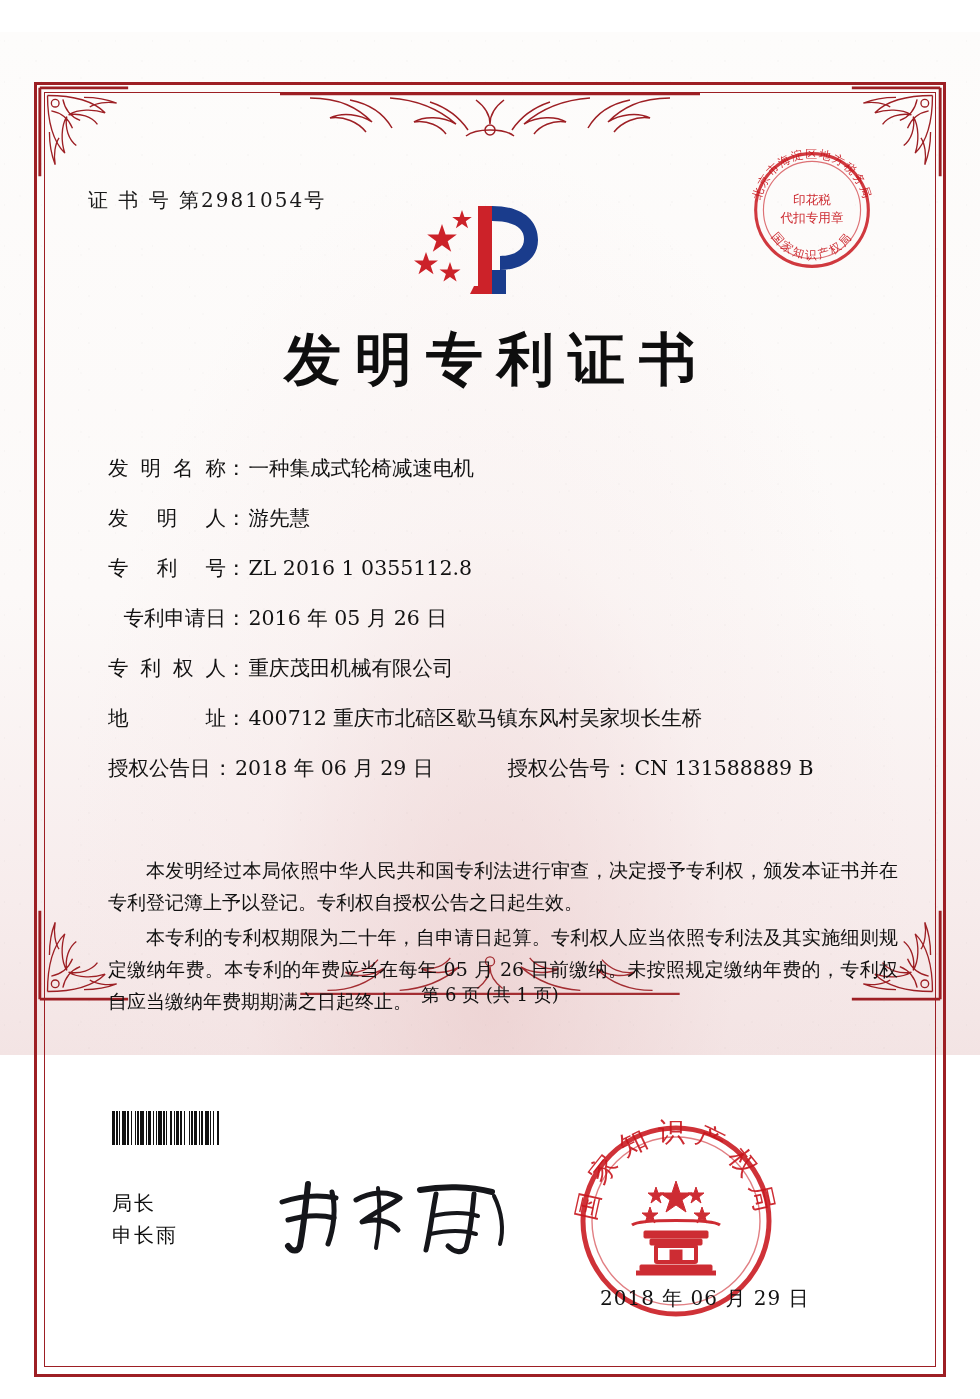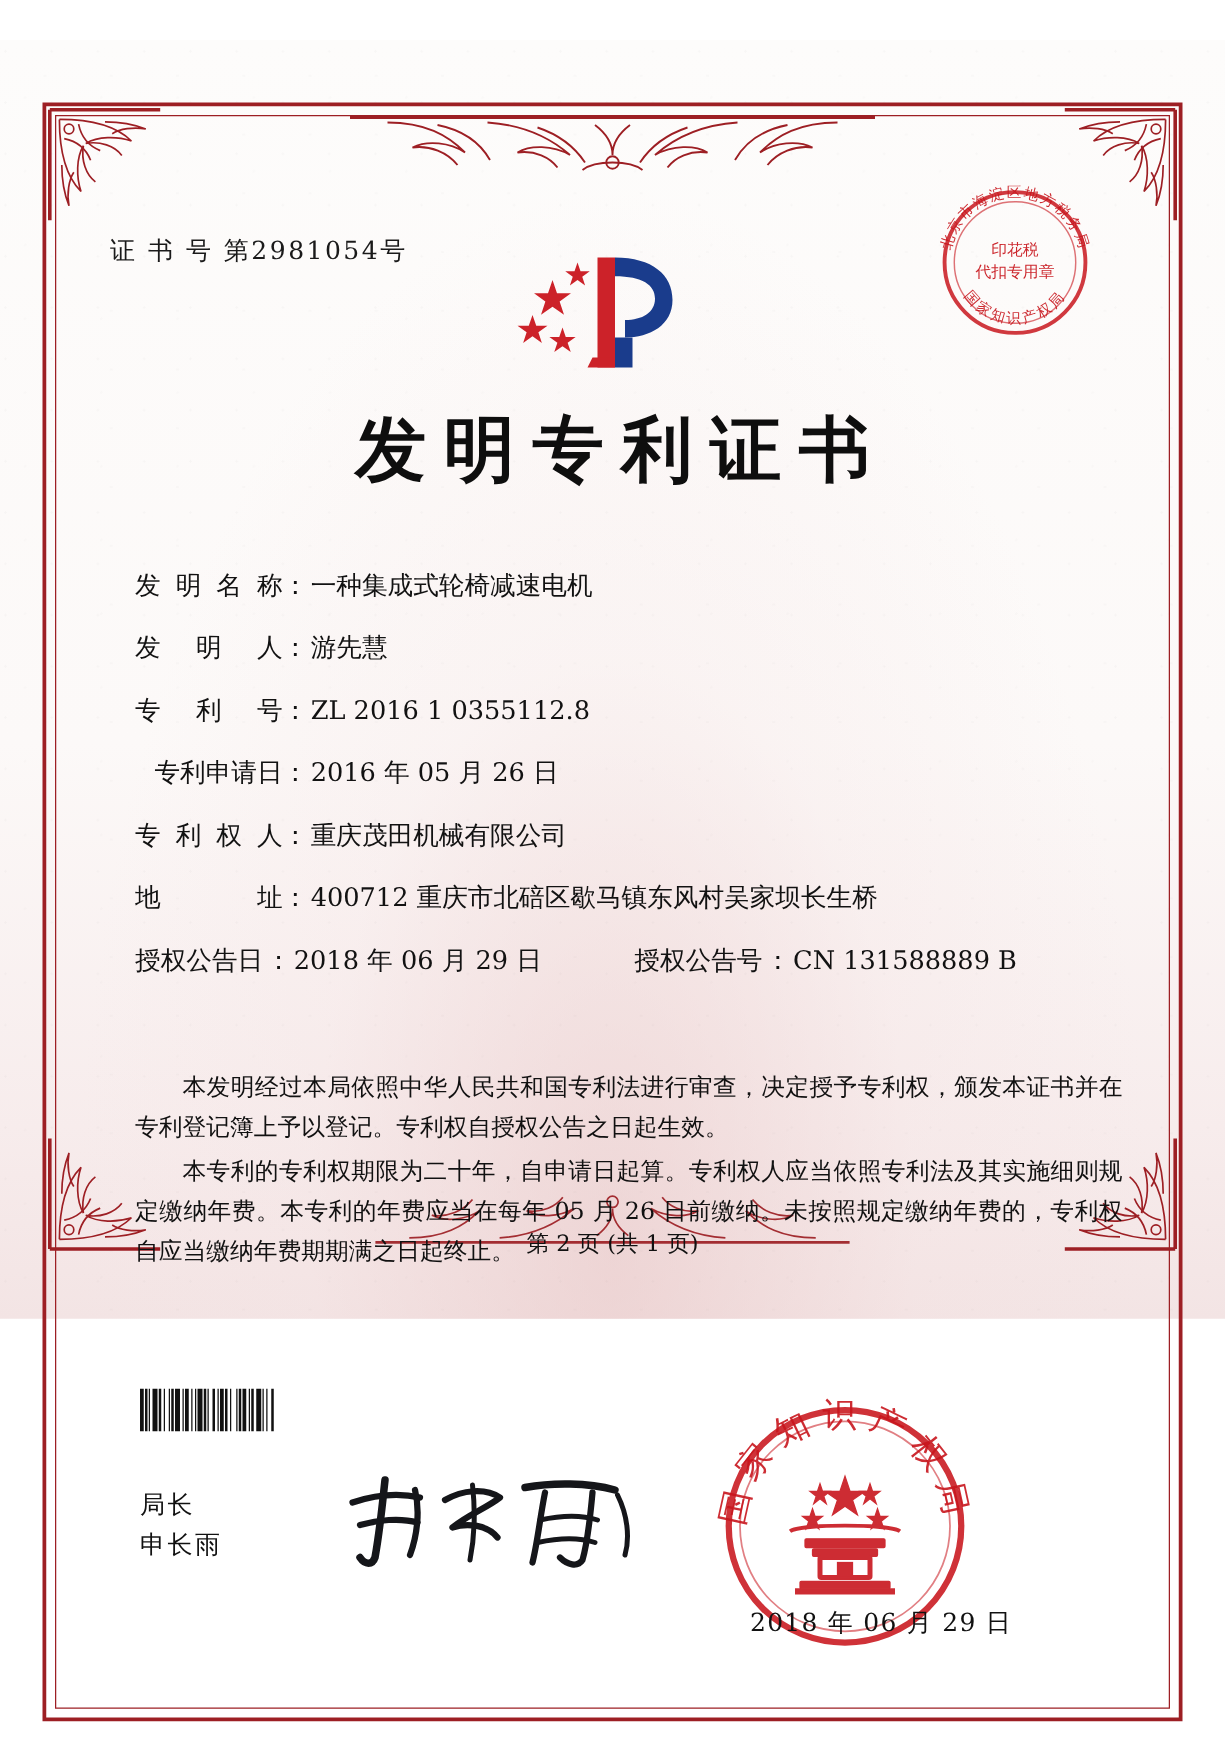--- a/index.html
+++ b/index.html
@@ -551,15 +551,15 @@
         <rect x="100" y="135" width="12" height="12" fill="#c8161d"></rect>
         <rect x="70" y="150" width="72" height="6" rx="1"></rect>
         <path d="M66 158 L146 158" stroke-width="5"></path>
         <path d="M62 110 C70 104 142 104 150 110" fill="none" stroke-width="3"></path>
       </g>
     </svg>
   </div>
 
   <div id="issue-date">2018 年 06 月 29 日</div>
 
-  <div id="page-footer">第 2 页 (共 1 页)</div>
+  <div id="page-footer">第 6 页 (共 1 页)</div>
 
 </div>
 
 </body></html>

